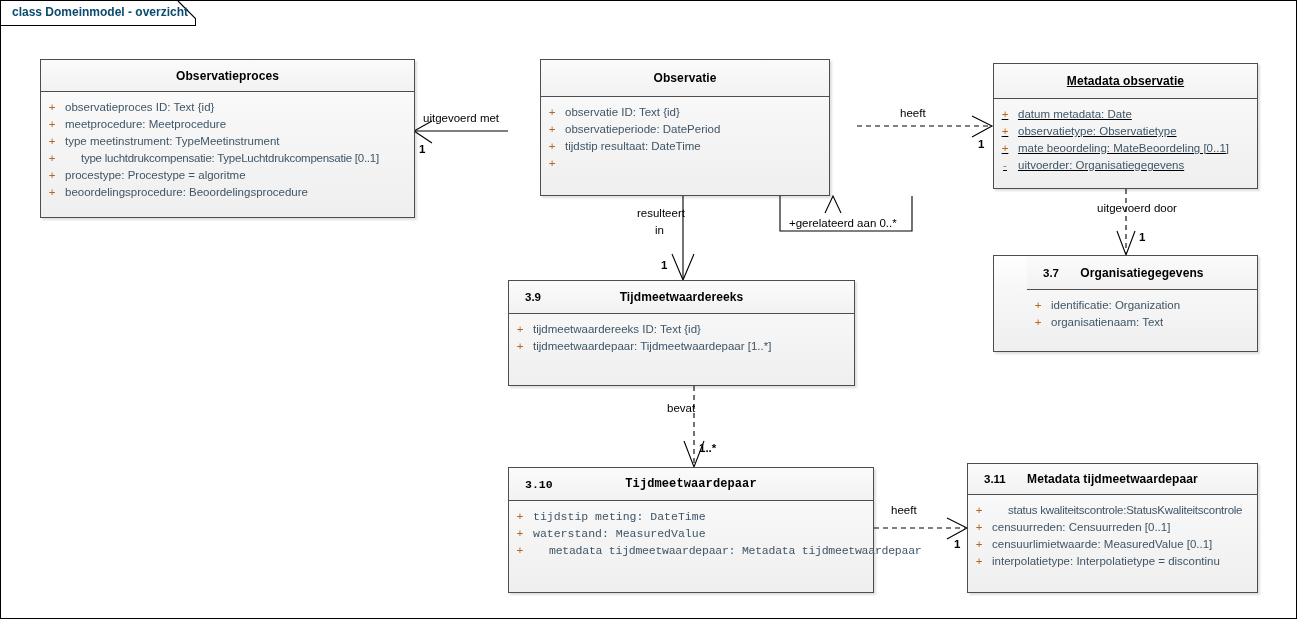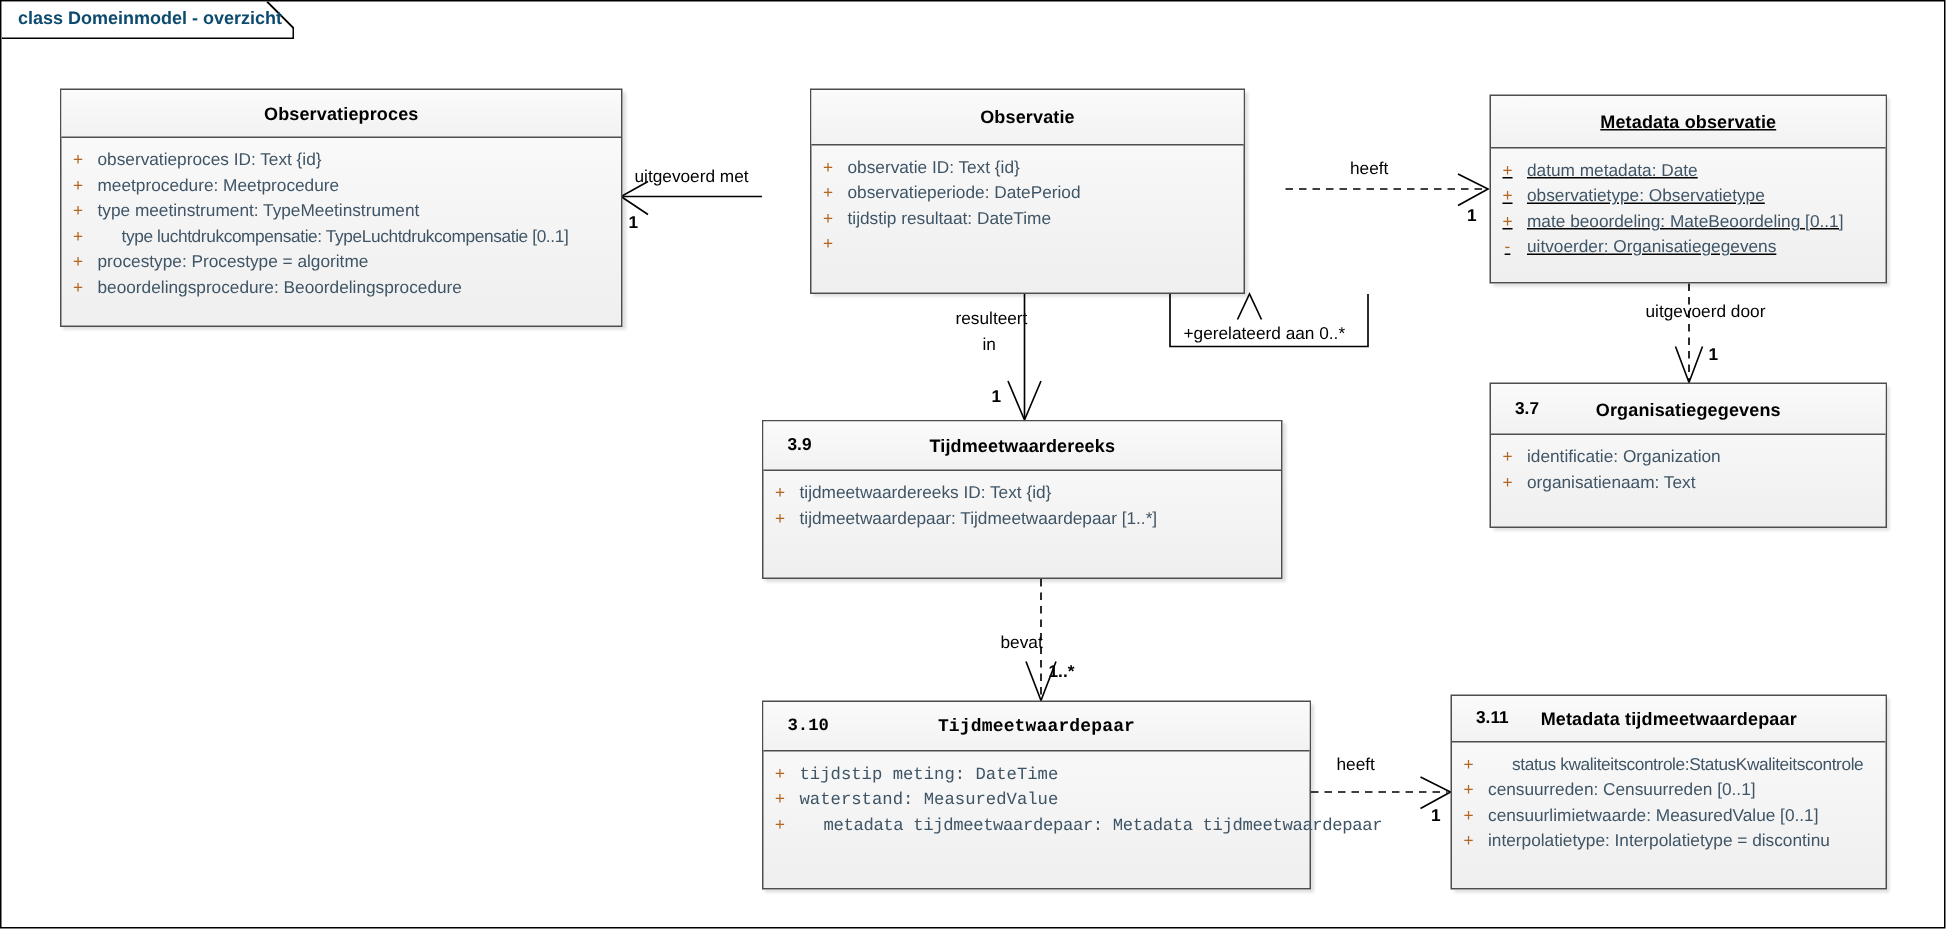--- a/index.html
+++ b/index.html
@@ -125,21 +125,21 @@
 
 <div class="lbl" style="left:789px;top:217px;">+gerelateerd aan 0..*</div>
 
 <div class="lbl" style="left:1085px;top:202px;padding-left:12px;">uitgevoerd door</div>
 <div class="mult" style="left:1139px;top:231px;">1</div>
 
 <div class="lbl" style="left:637px;top:207px;">resulteert</div>
 <div class="lbl" style="left:655px;top:224px;">in</div>
 <div class="mult" style="left:661px;top:259px;">1</div>
 
-<div class="lbl" style="left:667px;top:402px;margin-top:21px;">bevat</div>
+<div class="lbl" style="left:667px;top:402px;">bevat</div>
 <div class="mult" style="left:699px;top:442px;">1..*</div>
 
 <div class="lbl" style="left:891px;top:504px;">heeft</div>
 <div class="mult" style="left:954px;top:538px;">1</div>
 
 <div class="cls" style="left:40px;top:59px;width:375px;height:159px;">
   <div class="hdr" style="height:32px;">
     <span class="num"></span>
     <span class="tt">Observatieproces</span>
   </div>
@@ -213,21 +213,21 @@
         <span class="vis">+</span>
         <span class="txt">mate beoordeling: MateBeoordeling [0..1]</span>
       </div>
     <div class="attr">
         <span class="vis">-</span>
         <span class="txt">uitvoerder: Organisatiegegevens</span>
       </div>
   </div>
 </div>
 
-<div class="cls" style="left:993px;top:255px;width:265px;height:97px;">
+<div class="cls" style="left:993px;top:255px;width:265px;height:97px;padding-left:33px;">
   <div class="hdr" style="height:34px;">
     <span class="num">3.7</span>
     <span class="tt">Organisatiegegevens</span>
   </div>
   <div class="attrs">
     <div class="attr">
         <span class="vis">+</span>
         <span class="txt">identificatie: Organization</span>
       </div>
     <div class="attr">

